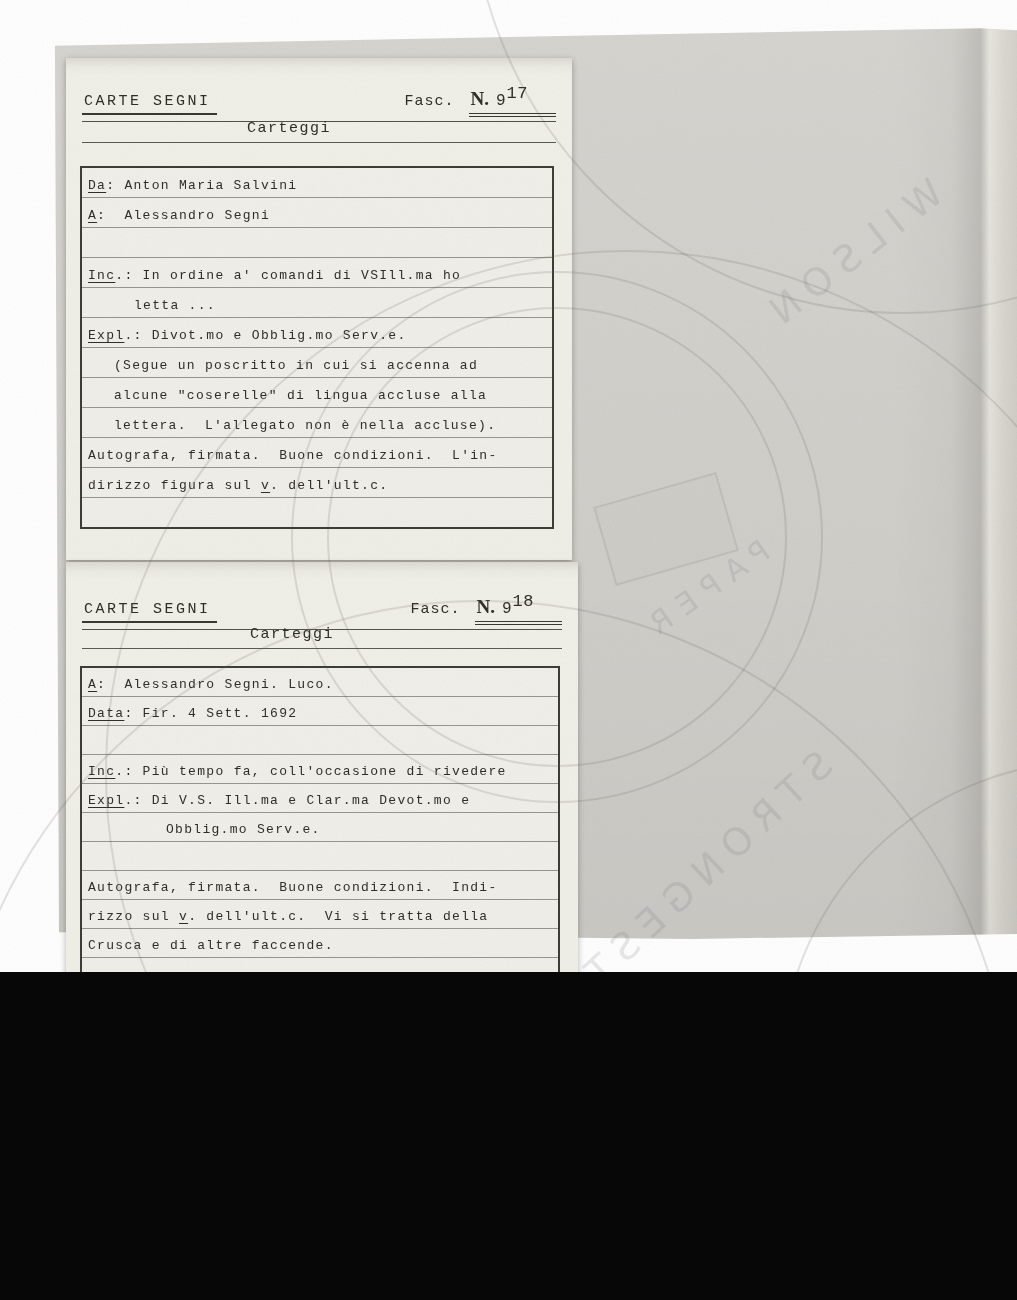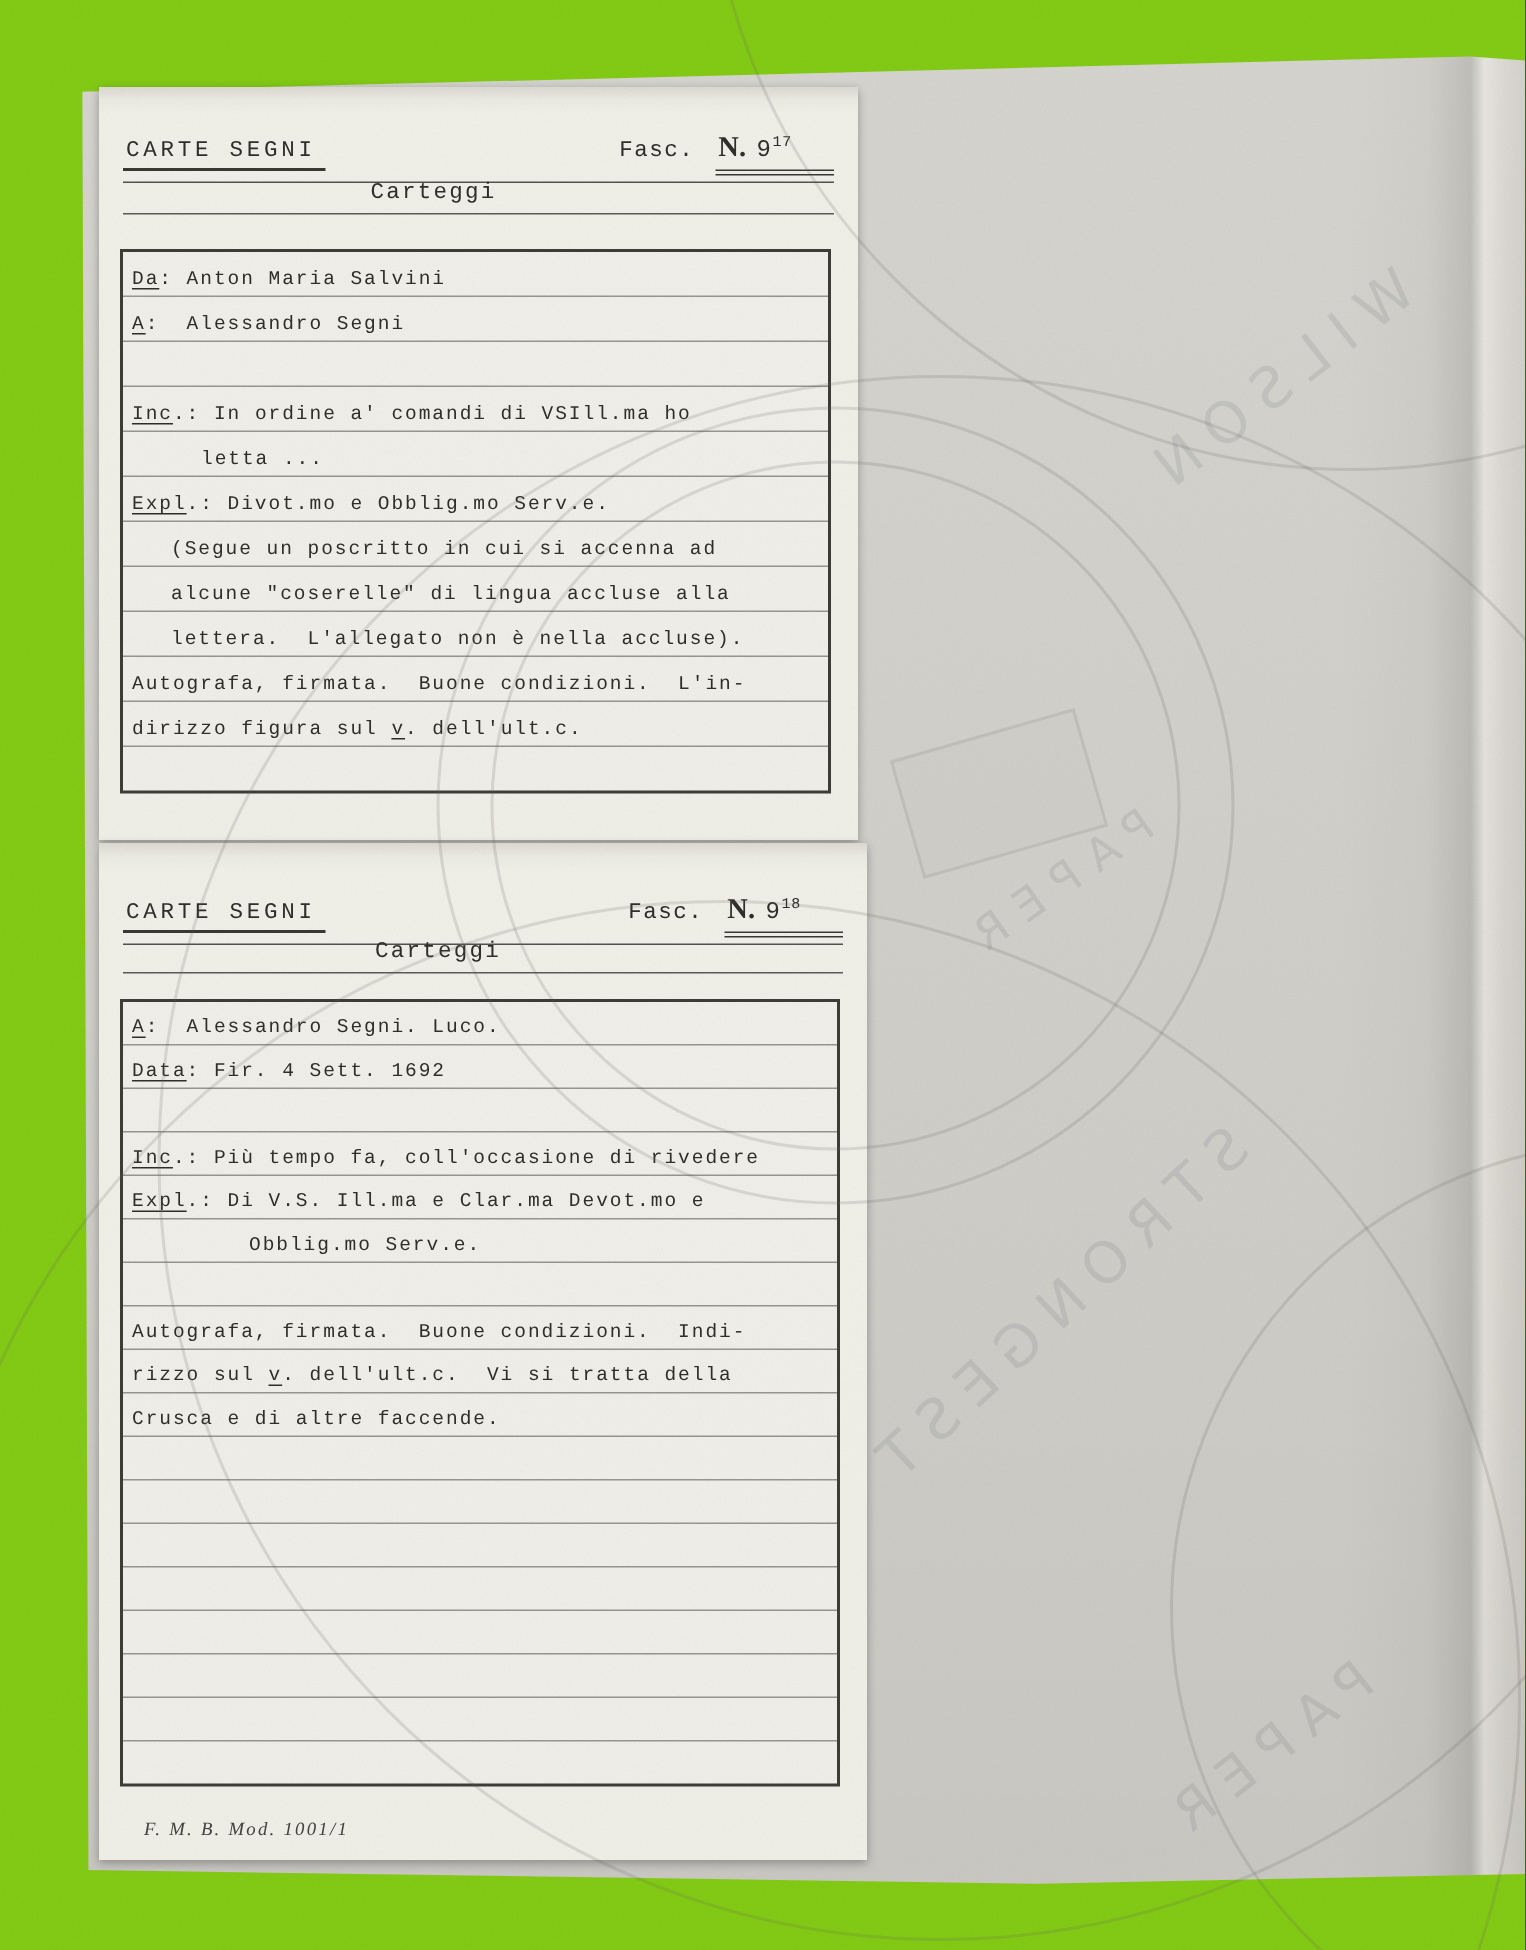--- a/index.html
+++ b/index.html
@@ -1,16 +1,16 @@
 <!DOCTYPE html>
 <html><head>
 <meta charset="utf-8">
 <style>
   html,body{margin:0;padding:0;background:#070707;}
-  #stage{position:relative;width:1017px;height:1300px;background:#84cc16;overflow:hidden;
+  #stage{position:relative;width:1017px;height:972px;background:#ffffff;overflow:hidden;
          font-family:"Liberation Mono","DejaVu Sans Mono",monospace;}
 
   
   #page{position:absolute;inset:0;
     background:
       linear-gradient(180deg, rgba(255,255,255,.06) 0%, rgba(0,0,0,.02) 60%, rgba(0,0,0,.05) 100%),
       linear-gradient(90deg, #d0cfca 0%, #d4d3ce 5%, #d4d3ce 88%, #cfcec9 93.5%,
                       #bdbcb7 96.4%, #e7e5de 97.3%, #dad8d1 98.6%, #d2d0c9 100%);
     clip-path: polygon(5.4% 4.7%, 96.4% 2.9%, 100% 3.1%, 100% 96.1%, 68% 96.6%, 5.8% 95.9%);
   }
@@ -24,21 +24,21 @@
 
   .hdr{position:absolute;left:16px;right:16px;display:flex;align-items:baseline;
        border-bottom:1px solid rgba(55,54,49,.85);padding-bottom:4px;}
   .card1 .hdr{top:30px;} .card2 .hdr{top:34px;}
   .title{font-size:15px;letter-spacing:2.5px;border-bottom:2px solid #3a3934;padding:0 6px 3px 2px;}
   .fasc{margin-left:auto;font-size:15px;letter-spacing:1px;margin-right:14px;}
   .nwrap{display:inline-flex;align-items:baseline;border-bottom:4px double #3a3934;
          padding:0 28px 3px 2px;}
   .nlab{font-family:"Liberation Serif",serif;font-size:19px;font-weight:600;margin-right:7px;}
   .num{font-size:16px;}
-  .sup{font-size:10px;position:relative;top:-7px;margin-left:1px;letter-spacing:.5px;}
+  .sup{font-size:17px;position:relative;top:-7px;margin-left:1px;letter-spacing:.5px;}
 
   .sub{position:absolute;left:16px;right:16px;text-align:center;
        border-bottom:1px solid rgba(55,54,49,.8);padding-bottom:5px;
        font-size:15px;letter-spacing:1.5px;}
   .card1 .sub{top:62px;} .card2 .sub{top:64px;}
   .sub span{display:inline-block;transform:translateX(-30px);text-align:center;}
 
   .box{position:absolute;left:14px;right:18px;border:2px solid #3e3d37;background:rgba(255,255,255,.06);}
   .card1 .box{top:108px;--rh:29px;}
   .card2 .box{top:104px;--rh:28px;}

